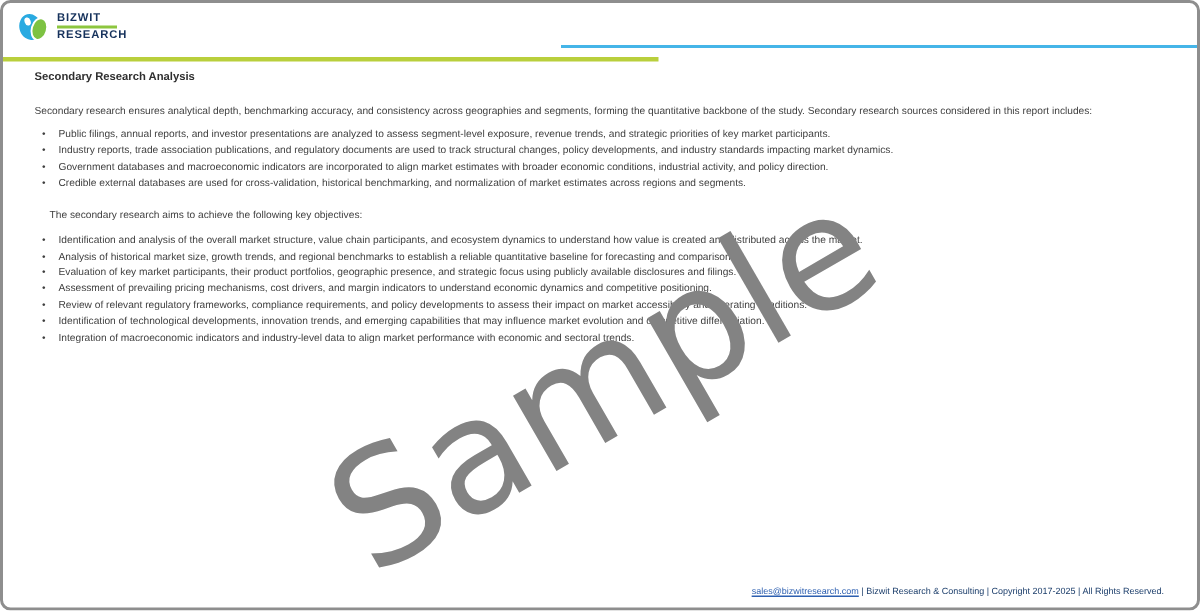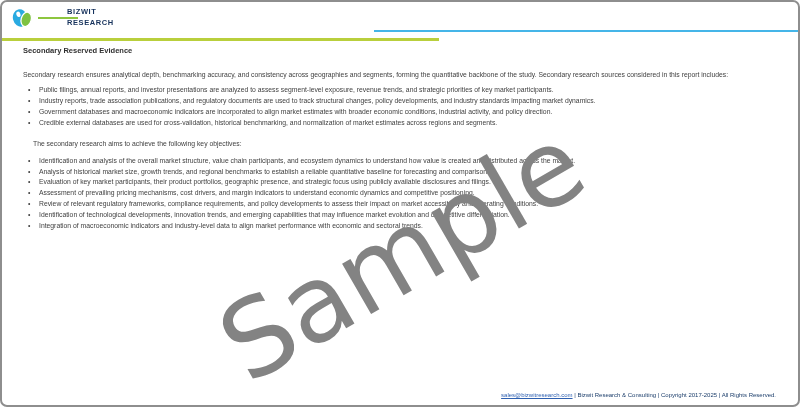--- a/index.html
+++ b/index.html
@@ -28,21 +28,20 @@
     gap: 4px;
   }
   .logo-icon { width: 22px; height: 22px; }
   .logo-text { display: flex; flex-direction: column; }
   .logo-line1, .logo-line2 {
     font-size: 7.5px;
     font-weight: bold;
     letter-spacing: 0.6px;
     color: #16325c;
     line-height: 8.5px;
-    margin-left: 29px;
   }
   .logo-divider {
     height: 1.5px;
     background: #8dc63f;
     width: 40px;
     margin: 0.5px 0;
   }
   .doc-title {
     position: absolute;
     left: 0;
@@ -150,21 +149,21 @@
       <span class="logo-line1">BIZWIT</span>
       <span class="logo-divider"></span>
       <span class="logo-line2">RESEARCH</span>
     </div>
   </div>
 
   <div class="rule-blue"></div>
   <div class="rule-green"></div>
 
   <div class="content">
-    <div class="heading">Secondary Reserved Evidence</div>
+    <div class="heading">Secondary Research Analysis</div>
 
     <p class="para">Secondary research ensures analytical depth, benchmarking accuracy, and consistency across geographies and segments, forming the quantitative backbone of the study. Secondary research sources considered in this report includes:</p>
 
     <ul class="blist">
         <li>
         <span class="bullet">•</span>
         <span>Public filings, annual reports, and investor presentations are analyzed to assess segment-level exposure, revenue trends, and strategic priorities of key market participants.</span>
       </li>
         <li>
         <span class="bullet">•</span>

